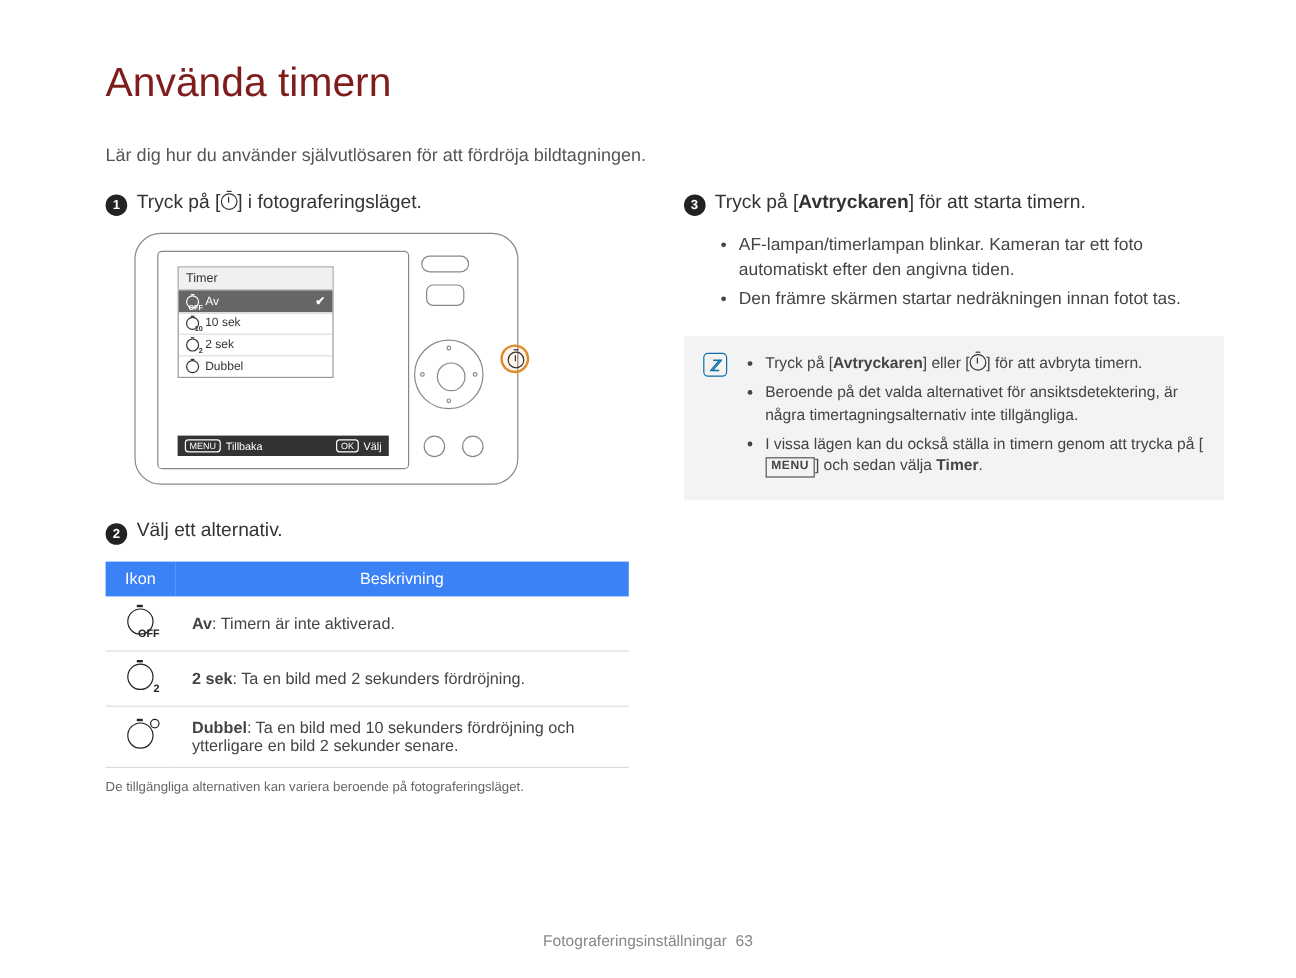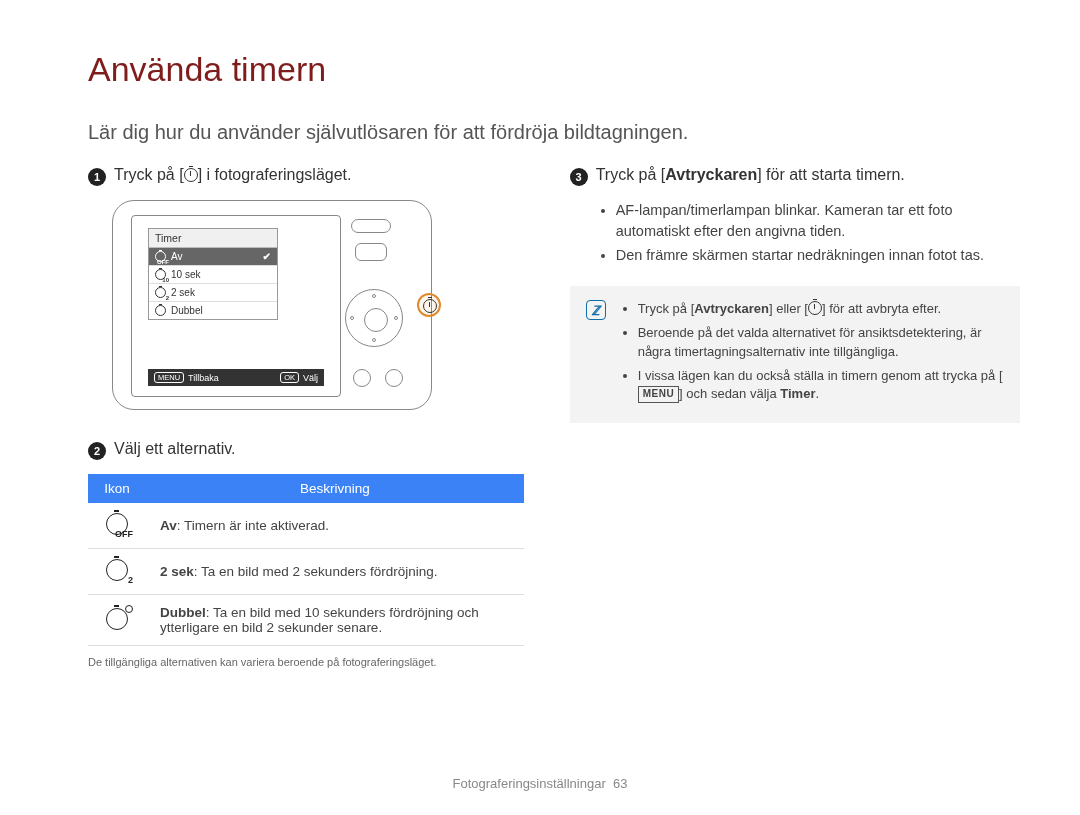--- a/index.html
+++ b/index.html
@@ -12,21 +12,21 @@
     position: relative;
     padding: 50px 60px 0 88px;
   }
   .page-title {
     color: #7f1d1d;
     font-size: 34px;
     font-weight: 400;
     margin-bottom: 32px;
   }
   .subtitle {
-    font-size: 20px;
+    font-size: 15px;
     color: #555;
     margin-bottom: 22px;
   }
   .columns { display: flex; gap: 46px; }
   .col-left { width: 445px; }
   .col-right { width: 460px; }
   .step { display: flex; align-items: flex-start; gap: 8px; margin-bottom: 14px; }
   .step-num {
     display: inline-flex; align-items: center; justify-content: center;
     width: 18px; height: 18px; border-radius: 50%;
@@ -296,21 +296,21 @@
     </div>
     <ul class="bullet-list" style="margin-left:26px;">
       <li>AF-lampan/timerlampan blinkar. Kameran tar ett foto automatiskt efter den angivna tiden.</li>
       <li>Den främre skärmen startar nedräkningen innan fotot tas.</li>
     </ul>
 
     <div class="note-box">
       <div class="note-icon">ℤ</div>
       <ul>
         <li>
-          <span>Tryck på [</span><b>Avtryckaren</b><span>] eller [</span><span class="timer-icon-inline"></span><span>] för att avbryta efter.</span>
+          <span>Tryck på [</span><b>Avtryckaren</b><span>] eller [</span><span class="timer-icon-inline"></span><span>] för att avbryta timern.</span>
         </li>
         <li>Beroende på det valda alternativet för ansiktsdetektering, är några timertagningsalternativ inte tillgängliga.</li>
         <li>
           <span>I vissa lägen kan du också ställa in timern genom att trycka på [</span><span class="menukey">MENU</span><span>] och sedan välja </span><b>Timer</b><span>.</span>
         </li>
       </ul>
     </div>
   </div>
 </div>
 

